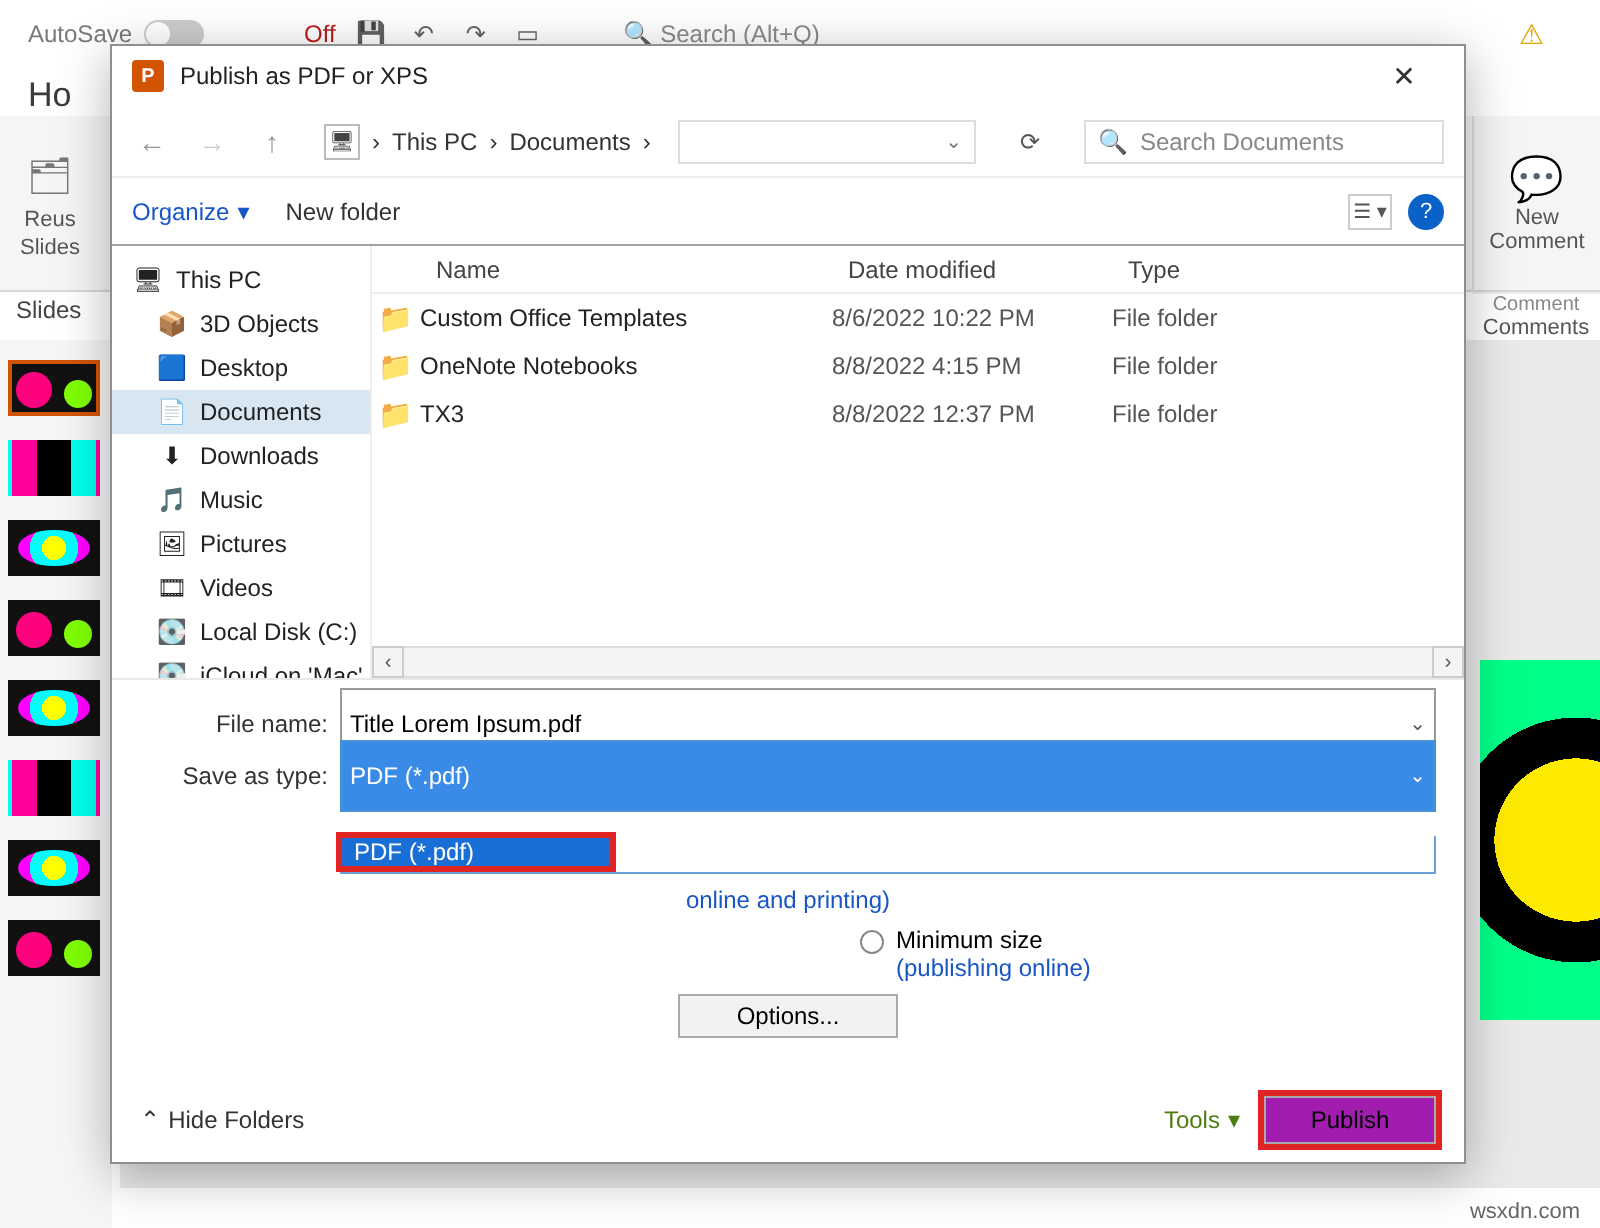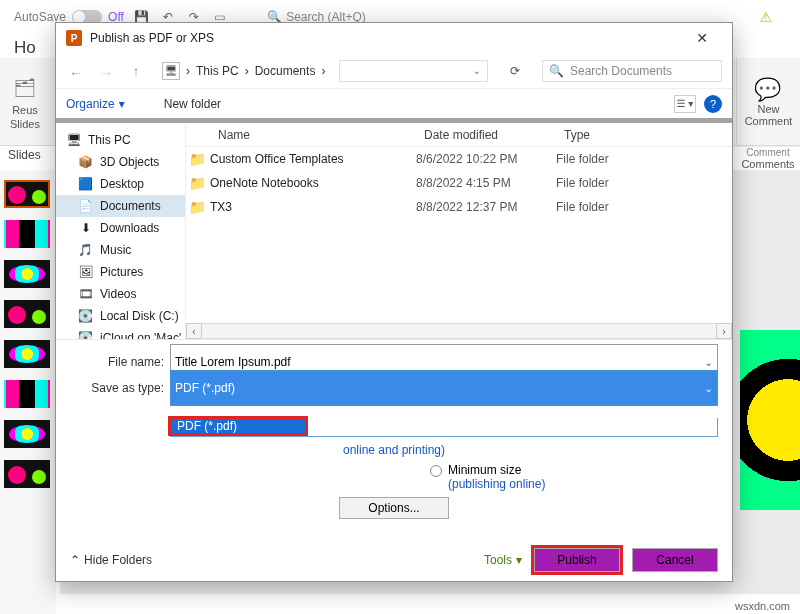--- a/index.html
+++ b/index.html
@@ -40,21 +40,21 @@
 .dlg-title{height:30px;display:flex;align-items:center;padding:0 10px;font-size:12px;color:#222;}
 .dlg-title .p-icon{width:16px;height:16px;background:#d35400;border-radius:2px;color:#fff;font-size:10px;display:flex;align-items:center;justify-content:center;margin-right:8px;font-weight:bold;}
 .dlg-title .close{margin-left:auto;width:40px;height:30px;display:flex;align-items:center;justify-content:center;font-size:14px;color:#333;cursor:pointer;}
 .dlg-nav{height:36px;display:flex;align-items:center;padding:0 10px;gap:10px;border-bottom:1px solid #eee;}
 .dlg-nav .navbtn{width:20px;height:20px;display:flex;align-items:center;justify-content:center;color:#999;font-size:14px;}
 .dlg-nav .crumb{display:flex;align-items:center;gap:6px;font-size:12px;color:#333;margin-left:6px;}
 .dlg-nav .crumb .cicon{width:18px;height:18px;background:#fff;border:1px solid #bbb;display:flex;align-items:center;justify-content:center;font-size:10px;color:#444;}
 .dlg-nav .cdrop{border:1px solid #ddd;height:22px;flex:1;margin-left:4px;display:flex;align-items:center;justify-content:flex-end;padding-right:6px;color:#777;font-size:10px;}
 .dlg-nav .refresh{width:22px;height:22px;display:flex;align-items:center;justify-content:center;color:#555;margin-left:6px;}
 .dlg-nav .searchbox{width:180px;height:22px;border:1px solid #ddd;margin-left:6px;display:flex;align-items:center;padding:0 6px;color:#888;font-size:12px;gap:6px;}
-.dlg-tool{height:34px;display:flex;align-items:center;padding:0 10px;gap:39px;border-bottom:5px solid #a3a3a3;}
+.dlg-tool{height:34px;display:flex;align-items:center;padding:0 10px;gap:18px;border-bottom:1px solid #a3a3a3;}
 .dlg-tool .org{color:#1856c5;font-size:12px;display:flex;align-items:center;gap:4px;}
 .dlg-tool .nf{color:#333;font-size:12px;}
 .dlg-tool .views{margin-left:auto;display:flex;align-items:center;gap:8px;}
 .dlg-tool .views .vicon{width:22px;height:18px;border:1px solid #ccc;display:flex;align-items:center;justify-content:center;font-size:10px;color:#555;}
 .dlg-tool .help{width:18px;height:18px;border-radius:50%;background:#0a62c9;color:#fff;font-size:11px;display:flex;align-items:center;justify-content:center;}
 .dlg-body{flex:1;display:flex;min-height:0;}
 .tree{width:130px;border-right:1px solid #eee;padding:6px 0;overflow:hidden;}
 .tree-item{height:22px;display:flex;align-items:center;gap:6px;padding-left:10px;font-size:12px;color:#222;white-space:nowrap;}
 .tree-item.indent{padding-left:22px;}
 .tree-item.sel{background:#d8e6f2;}
@@ -98,21 +98,21 @@
 .dlg-foot .btn{width:86px;height:24px;border:1px solid #aaa;background:#a21caf;display:flex;align-items:center;justify-content:center;font-size:12px;cursor:pointer;}
 .dlg-foot .btn.hl{box-shadow:0 0 0 3px #e02424;}
 </style>
 </head>
 <body>
 
 <div class="pp-bg">
   <div class="pp-title">
     <span class="autosave">AutoSave</span>
     <span class="toggle"></span>
-    <span style="color:#8b5cf6;">Off</span>
+    <span style="color:#b91c1c;margin-left:44px;">Off</span>
     <span class="qicons">
       <span class="qi">💾</span>
       <span class="qi">↶</span>
       <span class="qi">↷</span>
       <span class="qi">▭</span>
     </span>
     <span class="search">🔍 <span>Search (Alt+Q)</span></span>
     <span class="alert">⚠</span>
   </div>
   <div class="pp-ribbon-tabs">Ho</div>
@@ -294,15 +294,14 @@
     <div class="hide">
         <span>⌃</span> 
         <span>Hide Folders</span>
       </div>
     <div class="spacer"></div>
     <div class="tools">
         <span>Tools</span> 
         <span>▾</span>
       </div>
     <div class="btn hl">Publish</div>
-    <div class="btn">Cancel</div>
   </div>
 </div>
 
 </body></html>

